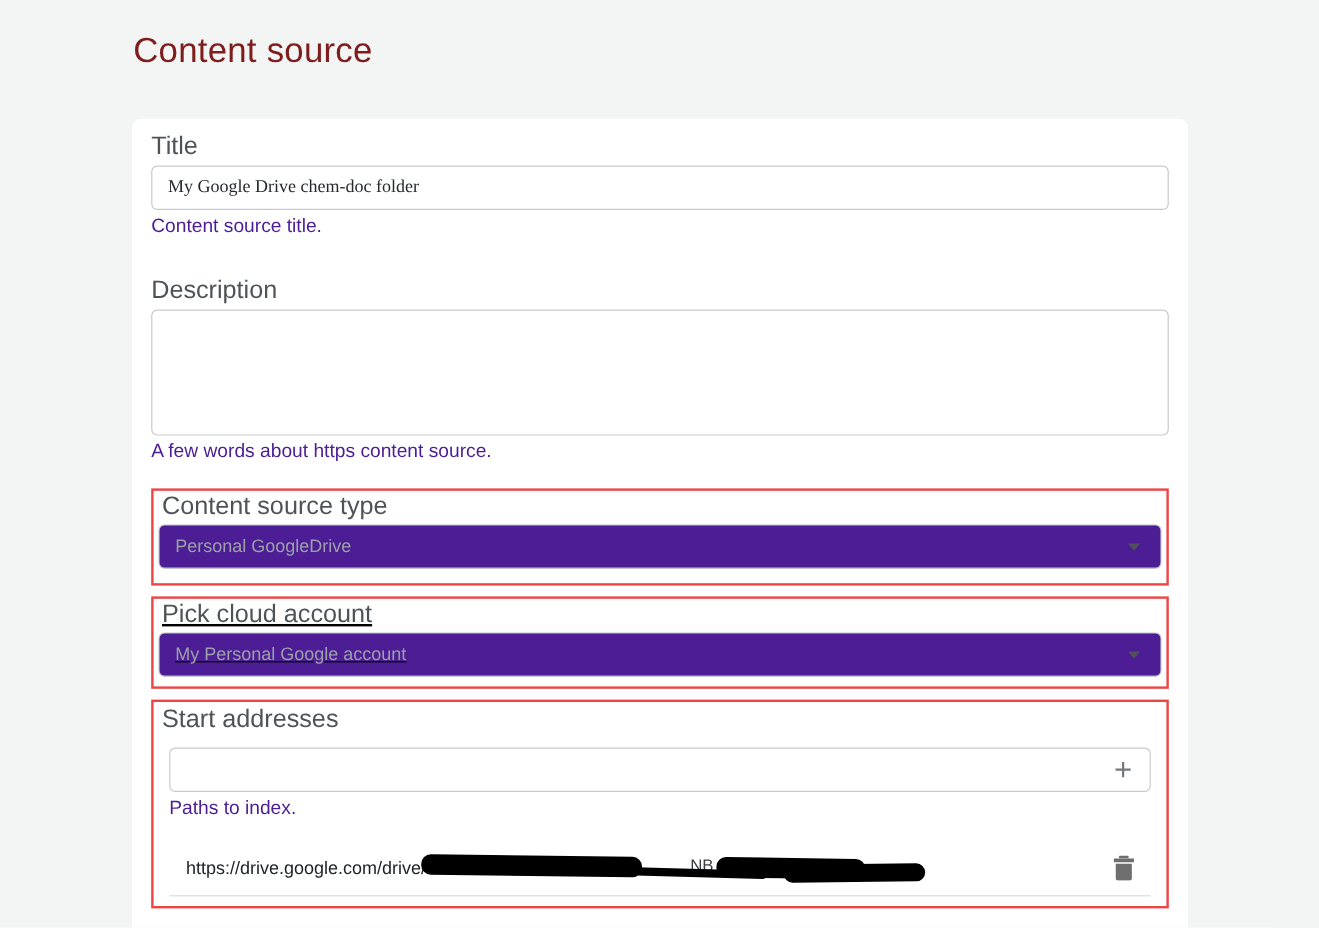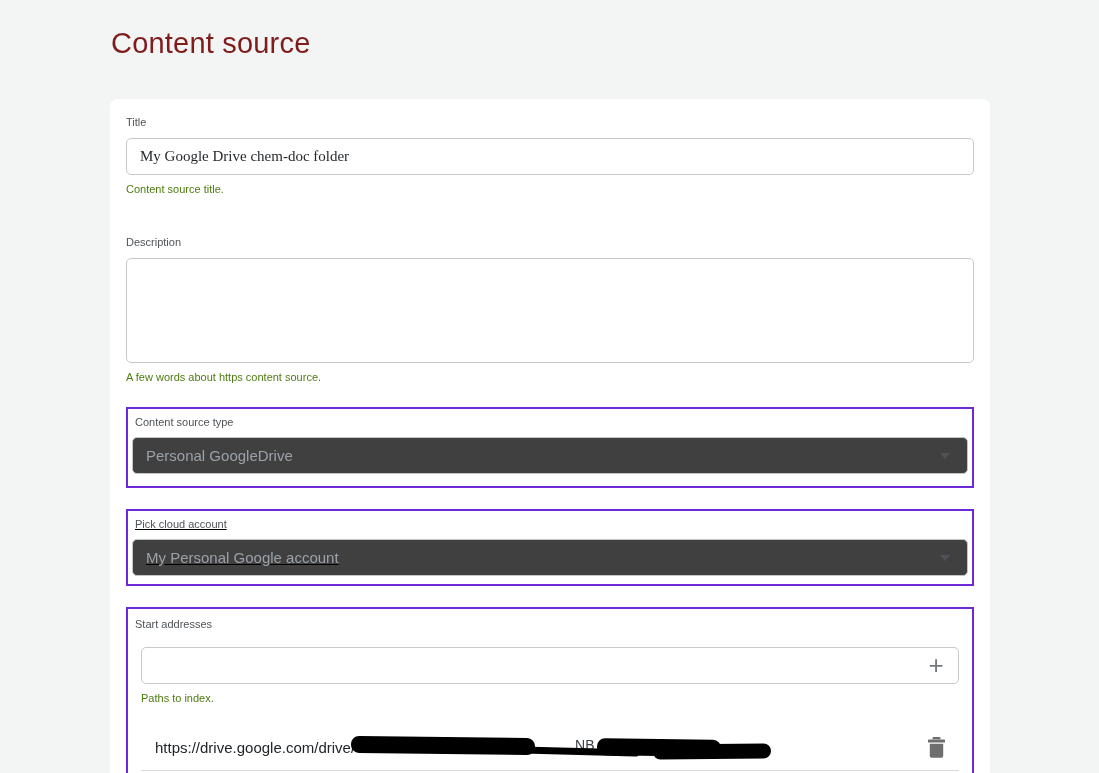--- a/index.html
+++ b/index.html
@@ -12,47 +12,47 @@
   .page-title{
     position:absolute;left:111px;top:27px;margin:0;
     font-size:29px;font-weight:400;color:#7f1d1d;letter-spacing:.2px;
   }
   .card{
     position:absolute;left:110px;top:99px;width:880px;height:700px;
     background:#ffffff;border-radius:8px;
     padding:14px 16px;box-sizing:border-box;
   }
   label{
-    display:block;font-size:11px;color:#4e5357;line-height:18px;margin-bottom:7px;
+    display:block;font-size:21px;color:#4e5357;line-height:18px;margin-bottom:7px;
   }
   .text-input{
     display:block;width:100%;height:37px;box-sizing:border-box;
     border:1px solid #c6cacd;border-radius:5px;
     padding:0 13px;font-size:15px;color:#26292c;background:#fff;
     font-family:Liberation Serif, serif;outline:none;
   }
   .textarea{
     height:105px;padding:8px 13px;resize:none;line-height:20px;
   }
   .help{
-    font-size:11px;color:#4d7c0f;margin-top:7px;line-height:14px;
+    font-size:16px;color:#4c1d95;margin-top:7px;line-height:14px;
   }
   .group{margin-bottom:29px;}
   .group-desc{margin-bottom:23px;margin-top:37px;}
   .hl-box{
-    border:2px solid #6d28d9;
-    padding:4px 4px 12px;margin-bottom:21px;
+    border:2px solid #ef4444;
+    padding:4px 4px 12px;margin-bottom:9px;
   }
   .hl-box label{margin:0 0 6px 3px;}
   .hl-box-mid{padding-bottom:8px;text-decoration:underline;}
   .hl-box-start{padding:6px 4px 8px;}
   .select{
     position:relative;height:37px;box-sizing:border-box;
     border:1px solid #c0c6c6;border-radius:5px;
-    background:#404040;color:#9ba1a7;
+    background:#4c1d95;color:#9ba1a7;
     font-size:15px;line-height:35px;padding:0 30px 0 13px;
     cursor:pointer;user-select:none;
   }
   .caret{
     position:absolute;right:17px;top:15px;width:0;height:0;
     border-left:5.5px solid transparent;border-right:5.5px solid transparent;
     border-top:6.5px solid #4f5357;
   }
   .inner{margin:0 9px;}
   .hl-box-start label{margin-bottom:14px;}

